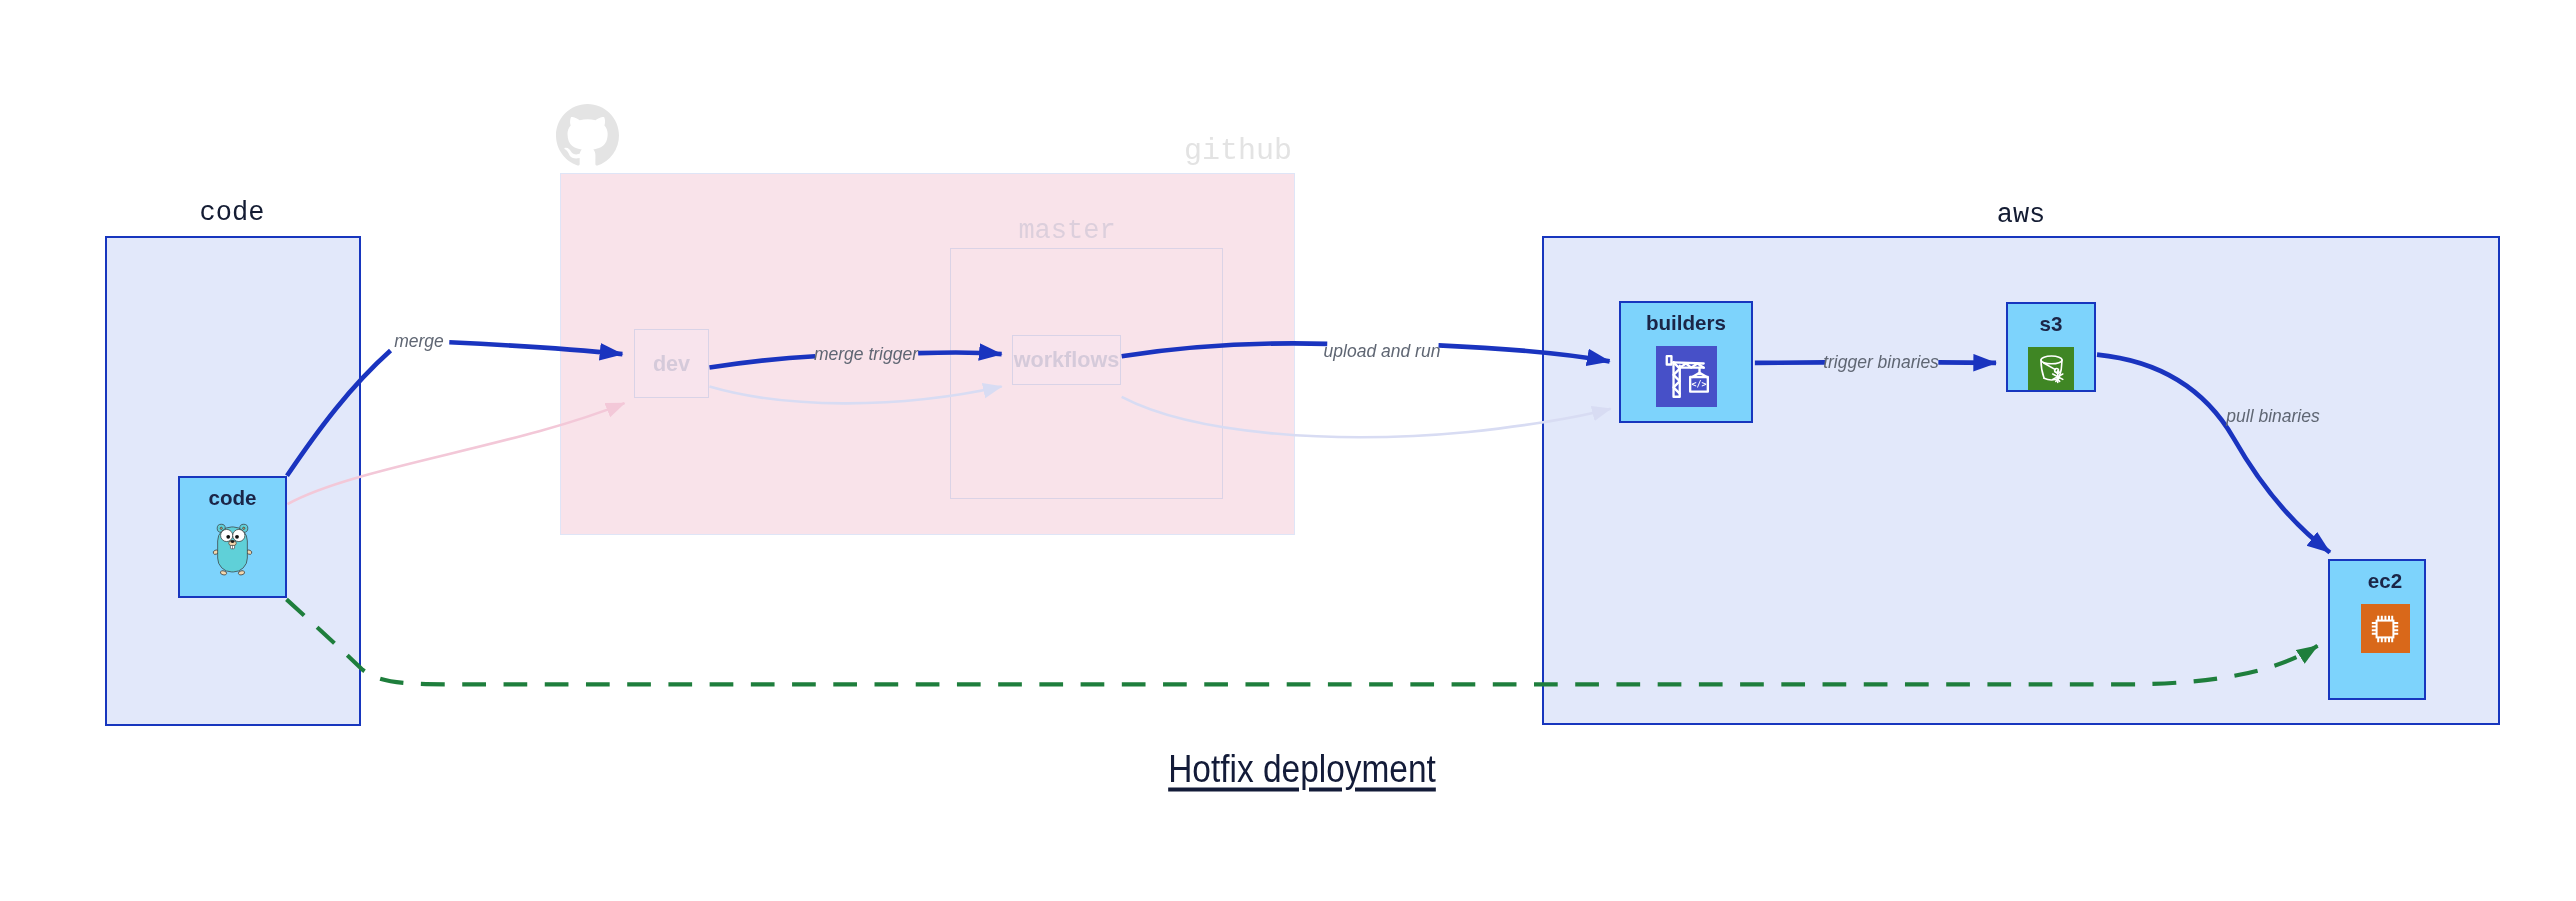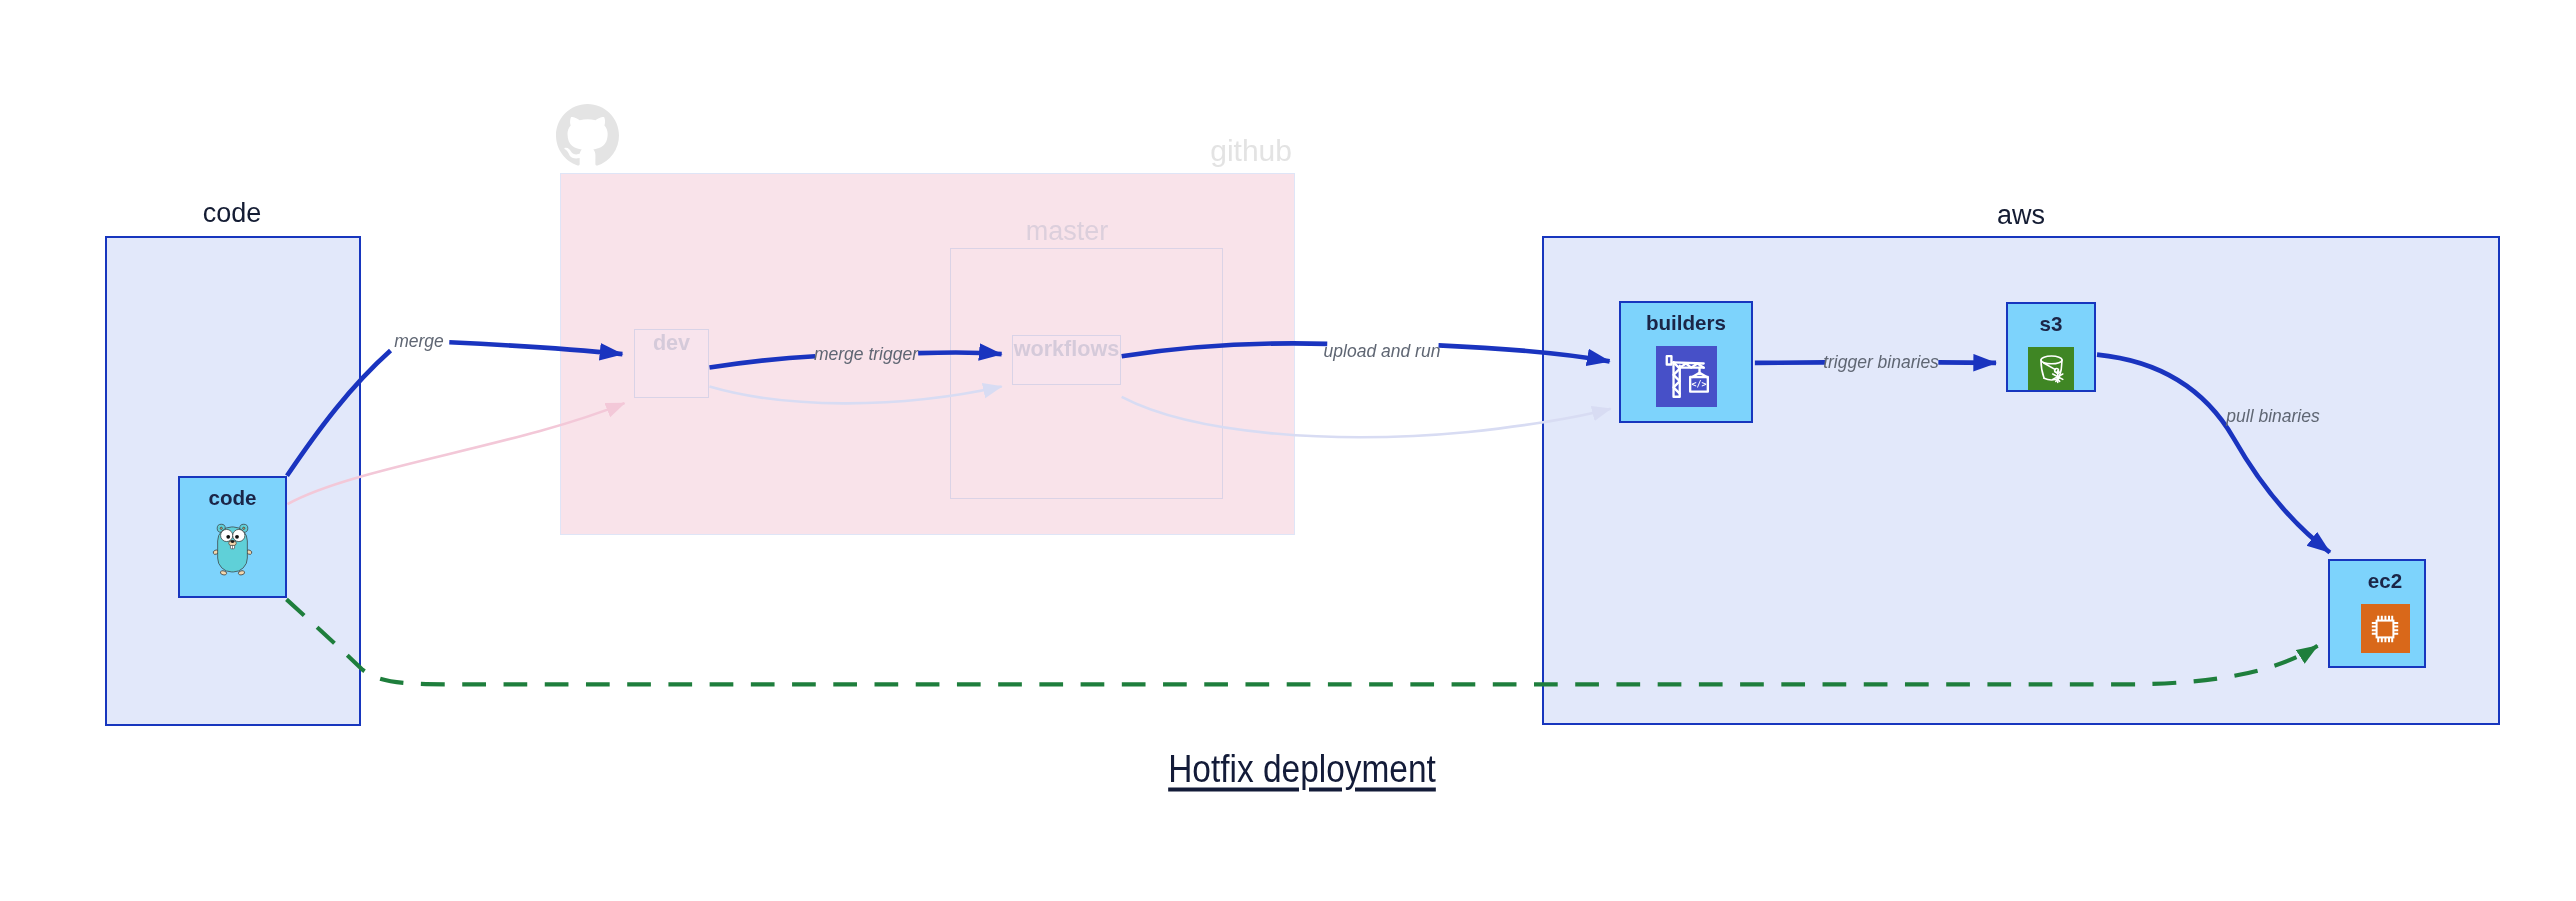--- a/index.html
+++ b/index.html
@@ -6,38 +6,38 @@
   body{font-family:"Liberation Sans", sans-serif;}
   .stage{position:relative;width:2604px;height:902px;background:#ffffff;overflow:hidden;}
 
   
   .region{position:absolute;box-sizing:border-box;z-index:1;}
   .region.local{left:105px;top:236px;width:256px;height:490px;background:#e2e8fa;border:2.1px solid #1736be;}
   .region.aws{left:1542px;top:236px;width:958px;height:489px;background:#e2e8fa;border:2.1px solid #1736be;}
   .region.github{left:560px;top:173px;width:735px;height:362px;background:#f9e3ea;border:1.5px solid #dfe5f7;}
   .region.master{left:950px;top:248px;width:273px;height:251px;background:transparent;border:1.5px solid #dbd3e6;}
 
-  .region-label{position:absolute;z-index:2;color:#141c33;font-size:27px;font-weight:500;transform:translate(-50%,-50%);white-space:nowrap;}
+  .region-label{position:absolute;z-index:2;color:#141c33;font-size:27px;font-weight:500;transform:translate(-50%,-50%);white-space:nowrap;font-family:Liberation Mono, monospace;}
   .region-label.faded-github{color:#e3e3e3;font-weight:400;font-size:30px;transform:translate(-100%,-50%);}
   .region-label.faded-master{color:#dccfdc;font-weight:500;}
 
   
   .node{position:absolute;box-sizing:border-box;z-index:4;display:flex;flex-direction:column;align-items:center;}
   .node.blue{background:#7dd3fc;border:2.1px solid #1736be;text-align:center;}
-  .node.fadedpink{background:#f8e4ed;border:1.5px solid #d9d3e7;}
+  .node.fadedpink{background:#f8e4ed;border:1.5px solid #d9d3e7;justify-content:center;}
   .node-label{font-weight:bold;font-size:20.6px;color:#1b2547;margin-top:8.2px;}
   .node.fadedpink .node-label{color:#d5cada;margin:0;font-size:21.6px;}
   .node-icon{margin-top:11.3px;}
 
   .node.code{left:178px;top:476px;width:109px;height:122px;}
   .node.dev{left:634px;top:329px;width:75px;height:69px;}
   .node.workflows{left:1012px;top:335px;width:109px;height:50px;}
   .node.builders{left:1619px;top:301px;width:134px;height:122px;}
   .node.s3{left:2006px;top:302px;width:90px;height:90px;}
-  .node.ec2{left:2328px;top:559px;width:98px;height:109px;padding-left:16px;}
+  .node.ec2{left:2328px;top:559px;width:98px;height:141px;padding-left:16px;}
 
   .iconbox{display:flex;align-items:center;justify-content:center;}
   .iconbox.crane{width:61px;height:61px;background:#4750c8;}
   .iconbox.bucket{width:46px;height:46px;background:#3f8624;}
   .iconbox.chip{width:49px;height:49px;background:#d9681a;}
 
   
   svg.edges{position:absolute;left:0;top:0;z-index:3;}
   .edge-label{position:absolute;z-index:3;font-style:italic;font-size:17.5px;color:#5f6673;transform:translate(-50%,-50%);white-space:nowrap;}
 

